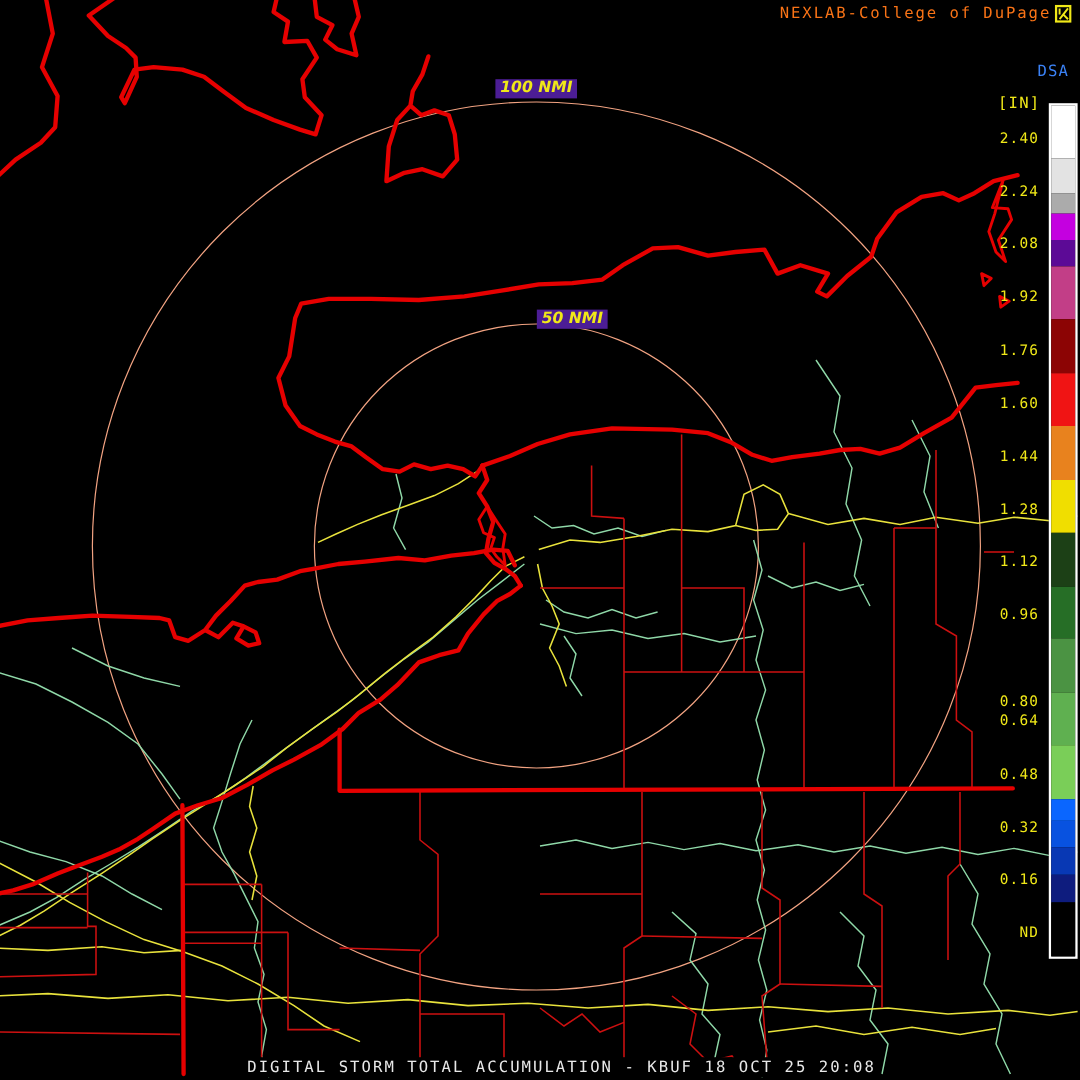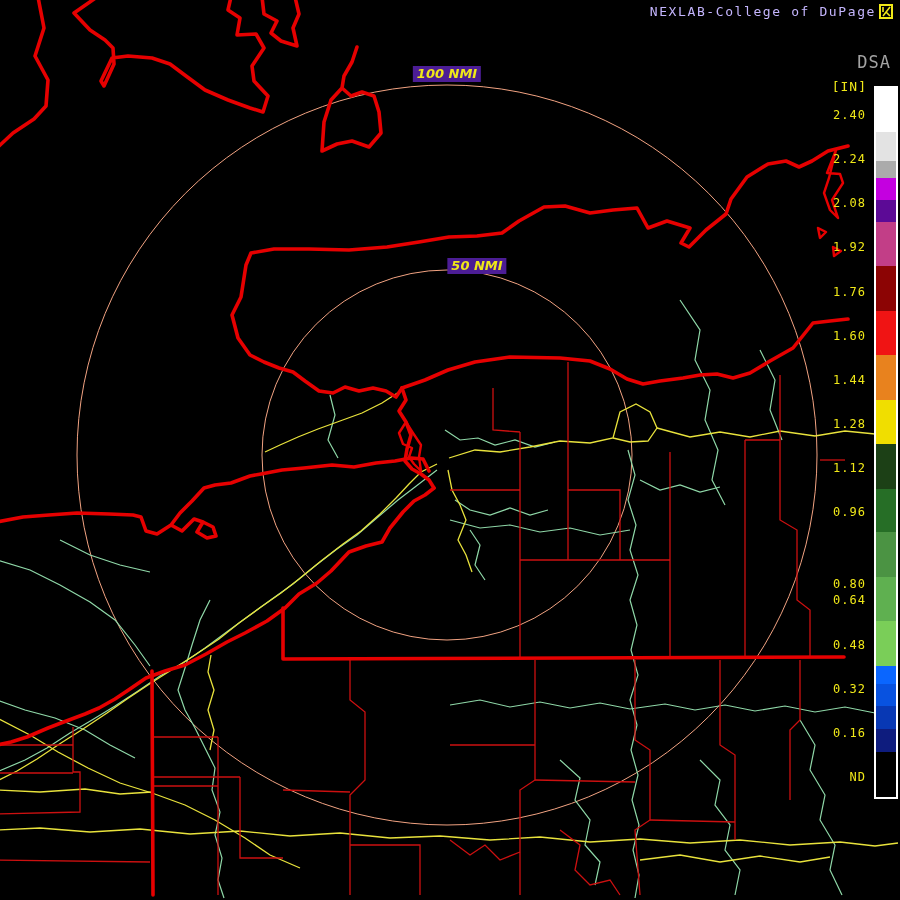--- a/index.html
+++ b/index.html
@@ -8,25 +8,25 @@
     overflow:hidden;font-family:"DejaVu Sans Mono","Liberation Mono",monospace;
   }
   svg.map{position:absolute;left:0;top:0;}
   .ring-label{
     position:absolute;background:#4c1d95;color:#f0e818;
     font-family:"DejaVu Sans","Liberation Sans",sans-serif;
     font-style:italic;font-weight:bold;font-size:13px;line-height:14px;
     padding:1px 4px;transform:translate(-50%,-50%);white-space:nowrap;
   }
   .brand{
-    position:absolute;top:4px;right:24px;color:#c4b5fd;
+    position:absolute;top:4px;right:24px;color:#f97316;
     font-size:13px;letter-spacing:1.6px;white-space:nowrap;
   }
   .brand-logo{position:absolute;top:4px;right:7px;width:14px;height:15px;}
-  .prod-code{position:absolute;top:52px;right:9px;color:#a3a3a3;font-size:17px;letter-spacing:1px;}
+  .prod-code{position:absolute;top:52px;right:9px;color:#3b82f6;font-size:13px;letter-spacing:1px;}
   .prod-units{position:absolute;top:63px;right:33px;color:#f0e818;font-size:13px;letter-spacing:1px;margin-top:16px;}
   .colorbar{
     position:absolute;left:874px;top:86px;width:20px;height:709px;
     border:2px solid #fff;background:#000;
   }
   .colorbar .seg{width:100%;}
   .cb-label{
     position:absolute;color:#f0e818;font-size:12px;letter-spacing:1px;
     width:76px;text-align:right;right:34px;transform:translateY(-50%);
     white-space:nowrap;
@@ -179,14 +179,15 @@
       <div class="cb-label" style="top: 468.04px;">1.12</div>
       <div class="cb-label" style="top: 512.17px;">0.96</div>
       <div class="cb-label" style="top: 584px;">0.80</div>
       <div class="cb-label" style="top: 600.43px;">0.64</div>
       <div class="cb-label" style="top: 644.56px;">0.48</div>
       <div class="cb-label" style="top: 688.69px;">0.32</div>
       <div class="cb-label" style="top: 732.82px;">0.16</div>
       <div class="cb-label" style="top: 776.95px;">ND</div>
     </div>
 
+  <div class="status-bar">DIGITAL STORM TOTAL ACCUMULATION - KBUF 18 OCT 25 20:08</div>
 
 </div>
 
 </body></html>

